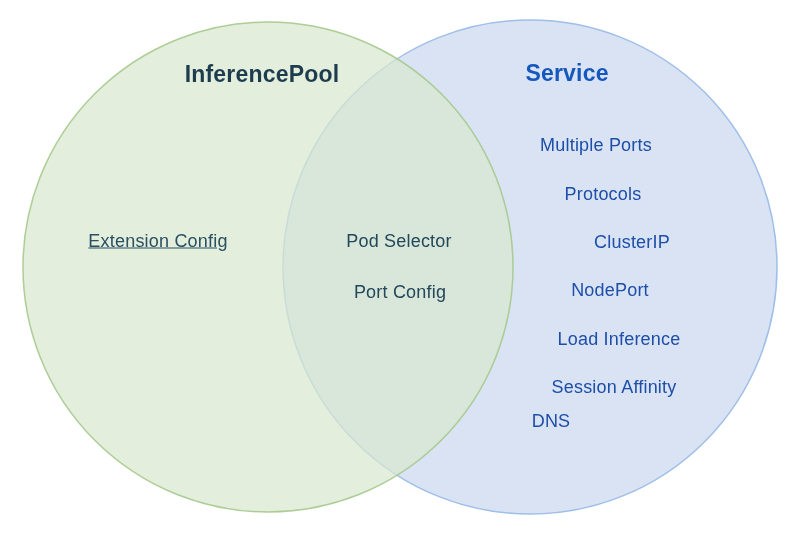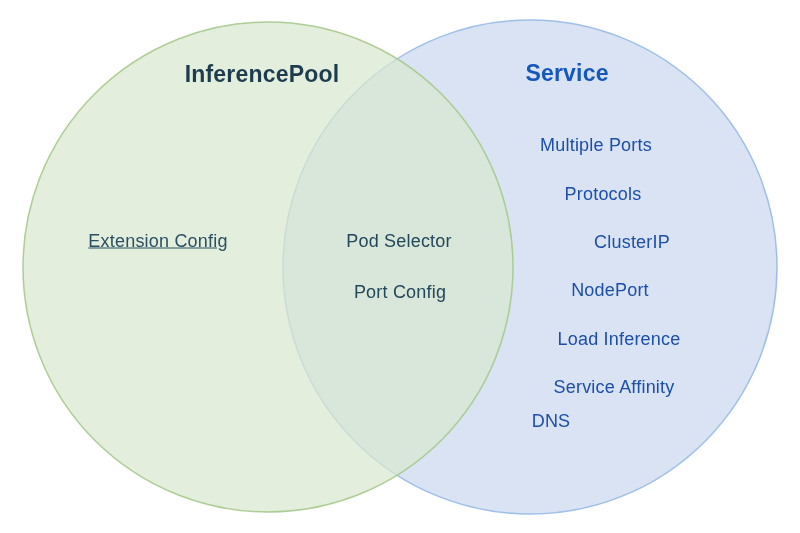--- a/index.html
+++ b/index.html
@@ -60,16 +60,16 @@
   <div class="label item item-left" style="left:158px; top:241px;text-decoration:underline;">Extension Config</div>
 
   <div class="label item item-overlap" style="left:399px; top:241px;">Pod Selector</div>
   <div class="label item item-overlap" style="left:400px; top:292px;">Port Config</div>
 
   <div class="label item item-right" style="left:596px; top:145px;">Multiple Ports</div>
   <div class="label item item-right" style="left:603px; top:194px;">Protocols</div>
   <div class="label item item-right" style="left:632px; top:242px;">ClusterIP</div>
   <div class="label item item-right" style="left:610px; top:290px;">NodePort</div>
   <div class="label item item-right" style="left:619px; top:339px;">Load Inference</div>
-  <div class="label item item-right" style="left:614px; top:387px;">Service Affinity</div>
+  <div class="label item item-right" style="left:614px; top:387px;">Session Affinity</div>
   <div class="label item item-right" style="left:551px; top:421px;text-align:right;">DNS</div>
 
 </div>
 
 </body></html>

